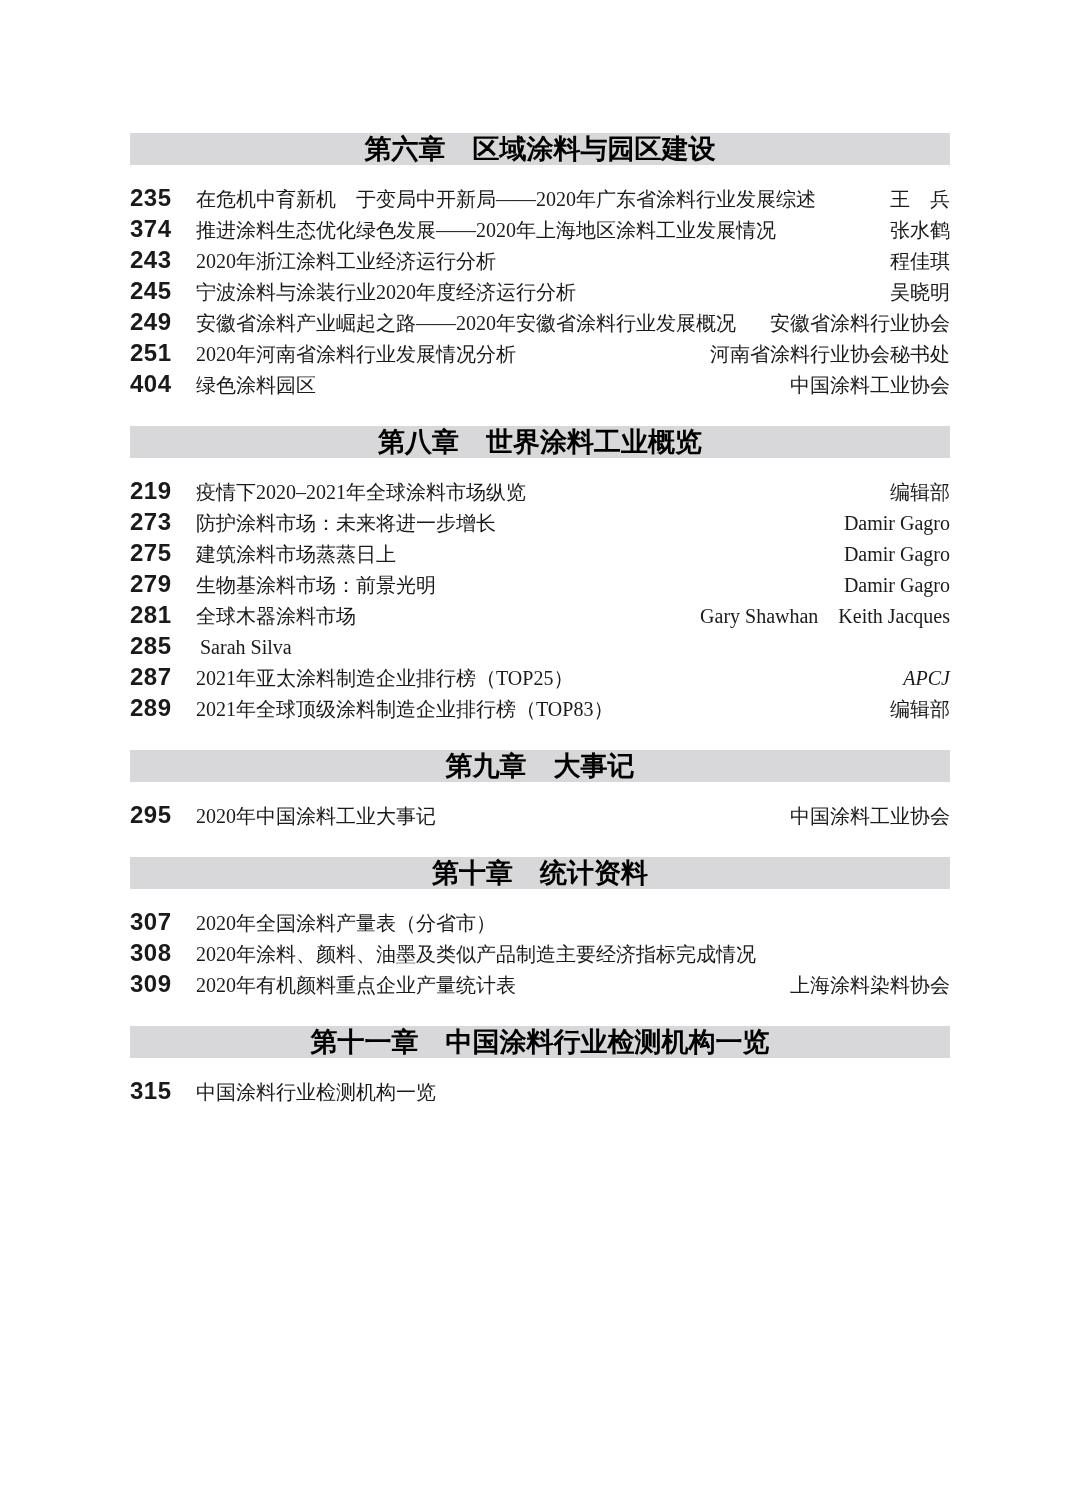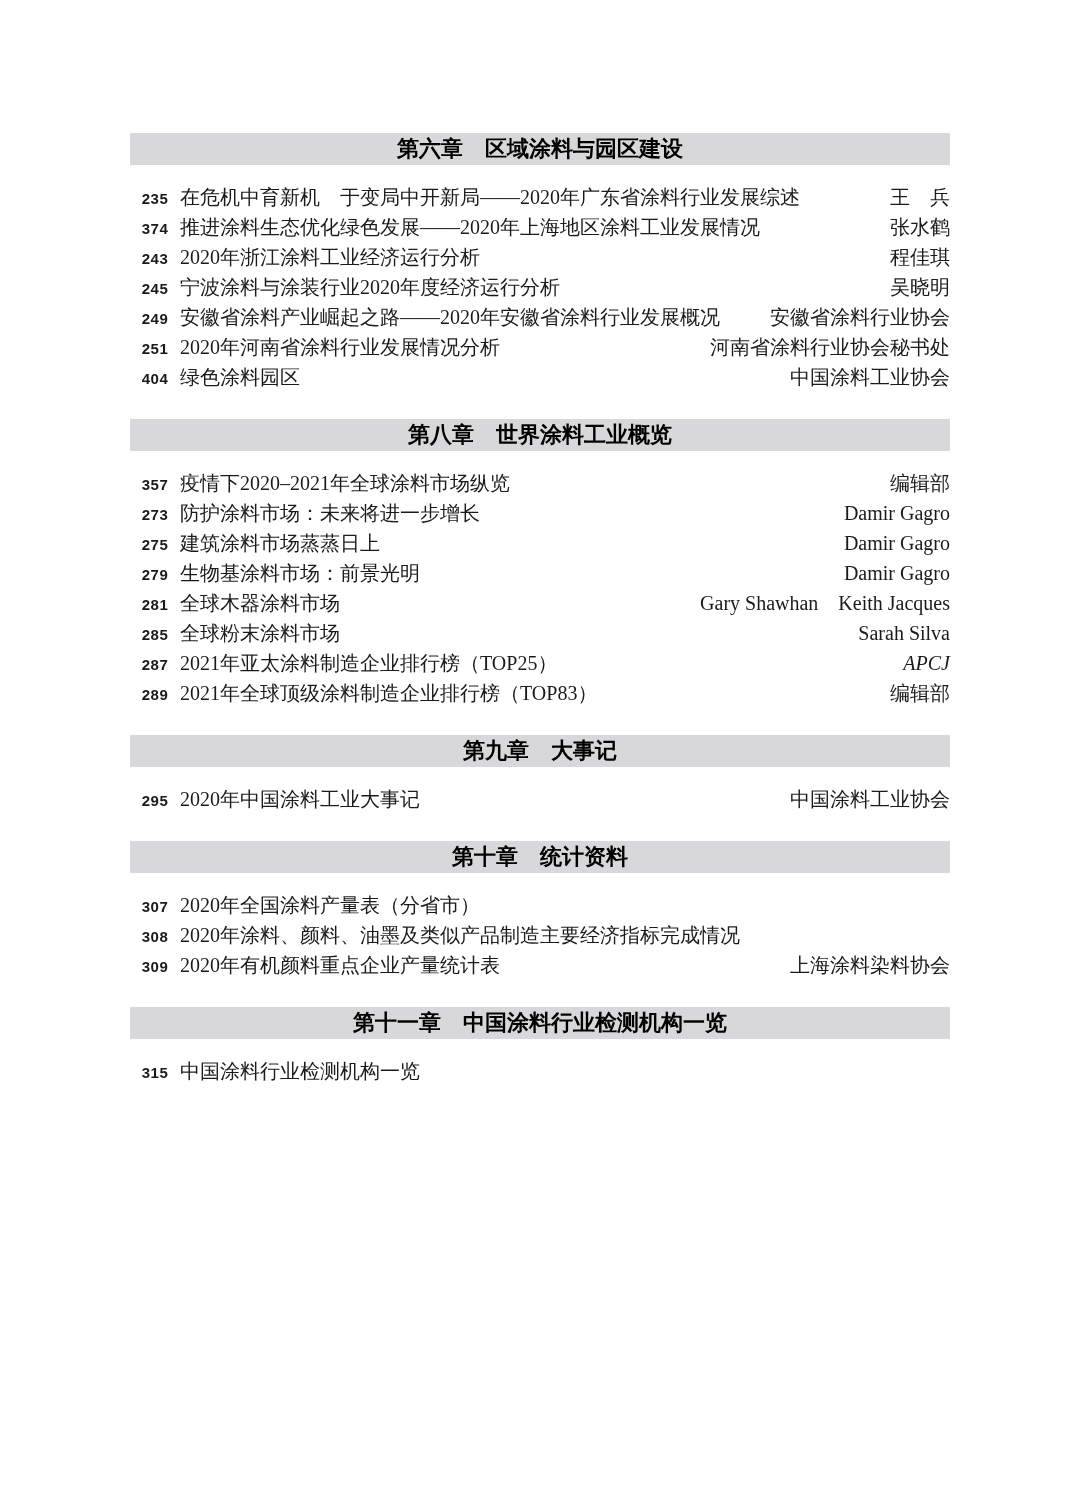--- a/index.html
+++ b/index.html
@@ -19,47 +19,47 @@
     min-height: 1504px;
     padding: 133px 130px 40px 130px;
   }
   .chapter-bar {
     background: #d8d8da;
     height: 32px;
     line-height: 32px;
     text-align: center;
     font-family: "Liberation Sans", "DejaVu Sans", sans-serif;
     font-weight: bold;
-    font-size: 22px;
+    font-size: 27px;
     color: #000000;
     margin-bottom: 18px;
     white-space: pre;
   }
   .entries {
     margin-bottom: 26px;
   }
   .entry {
     display: flex;
     align-items: baseline;
     line-height: 29px;
     font-size: 20px;
   }
   .num {
     flex: none;
     width: 50px;
     font-family: "Liberation Sans", "DejaVu Sans", sans-serif;
     font-weight: bold;
-    font-size: 15px;
+    font-size: 24px;
     letter-spacing: 0.5px;
-    text-align: center;
   }
   .title {
     flex: 1;
     white-space: pre;
     overflow: hidden;
+    margin-left: 16px;
   }
   .author {
     flex: none;
     text-align: left;
     white-space: pre;
     padding-left: 20px;
   }
   .italic {
     font-style: italic;
   }
@@ -108,21 +108,21 @@
         <span class="author">中国涂料工业协会</span>
       </div>
     </div>
   </section>
 
 
   <section>
     <div class="chapter-bar">第八章　世界涂料工业概览</div>
     <div class="entries">
       <div class="entry">
-        <span class="num">357</span>
+        <span class="num">219</span>
         <span class="title">疫情下2020–2021年全球涂料市场纵览</span>
         <span class="author">编辑部</span>
       </div>
       <div class="entry">
         <span class="num">273</span>
         <span class="title">防护涂料市场：未来将进一步增长</span>
         <span class="author">Damir Gagro</span>
       </div>
       <div class="entry">
         <span class="num">275</span>
@@ -134,21 +134,20 @@
         <span class="title">生物基涂料市场：前景光明</span>
         <span class="author">Damir Gagro</span>
       </div>
       <div class="entry">
         <span class="num">281</span>
         <span class="title">全球木器涂料市场</span>
         <span class="author">Gary Shawhan　Keith Jacques</span>
       </div>
       <div class="entry">
         <span class="num">285</span>
-        <span class="title">全球粉末涂料市场</span>
         <span class="author">Sarah Silva</span>
       </div>
       <div class="entry">
         <span class="num">287</span>
         <span class="title">2021年亚太涂料制造企业排行榜（TOP25）</span>
         <span class="author italic">APCJ</span>
       </div>
       <div class="entry">
         <span class="num">289</span>
         <span class="title">2021年全球顶级涂料制造企业排行榜（TOP83）</span>

